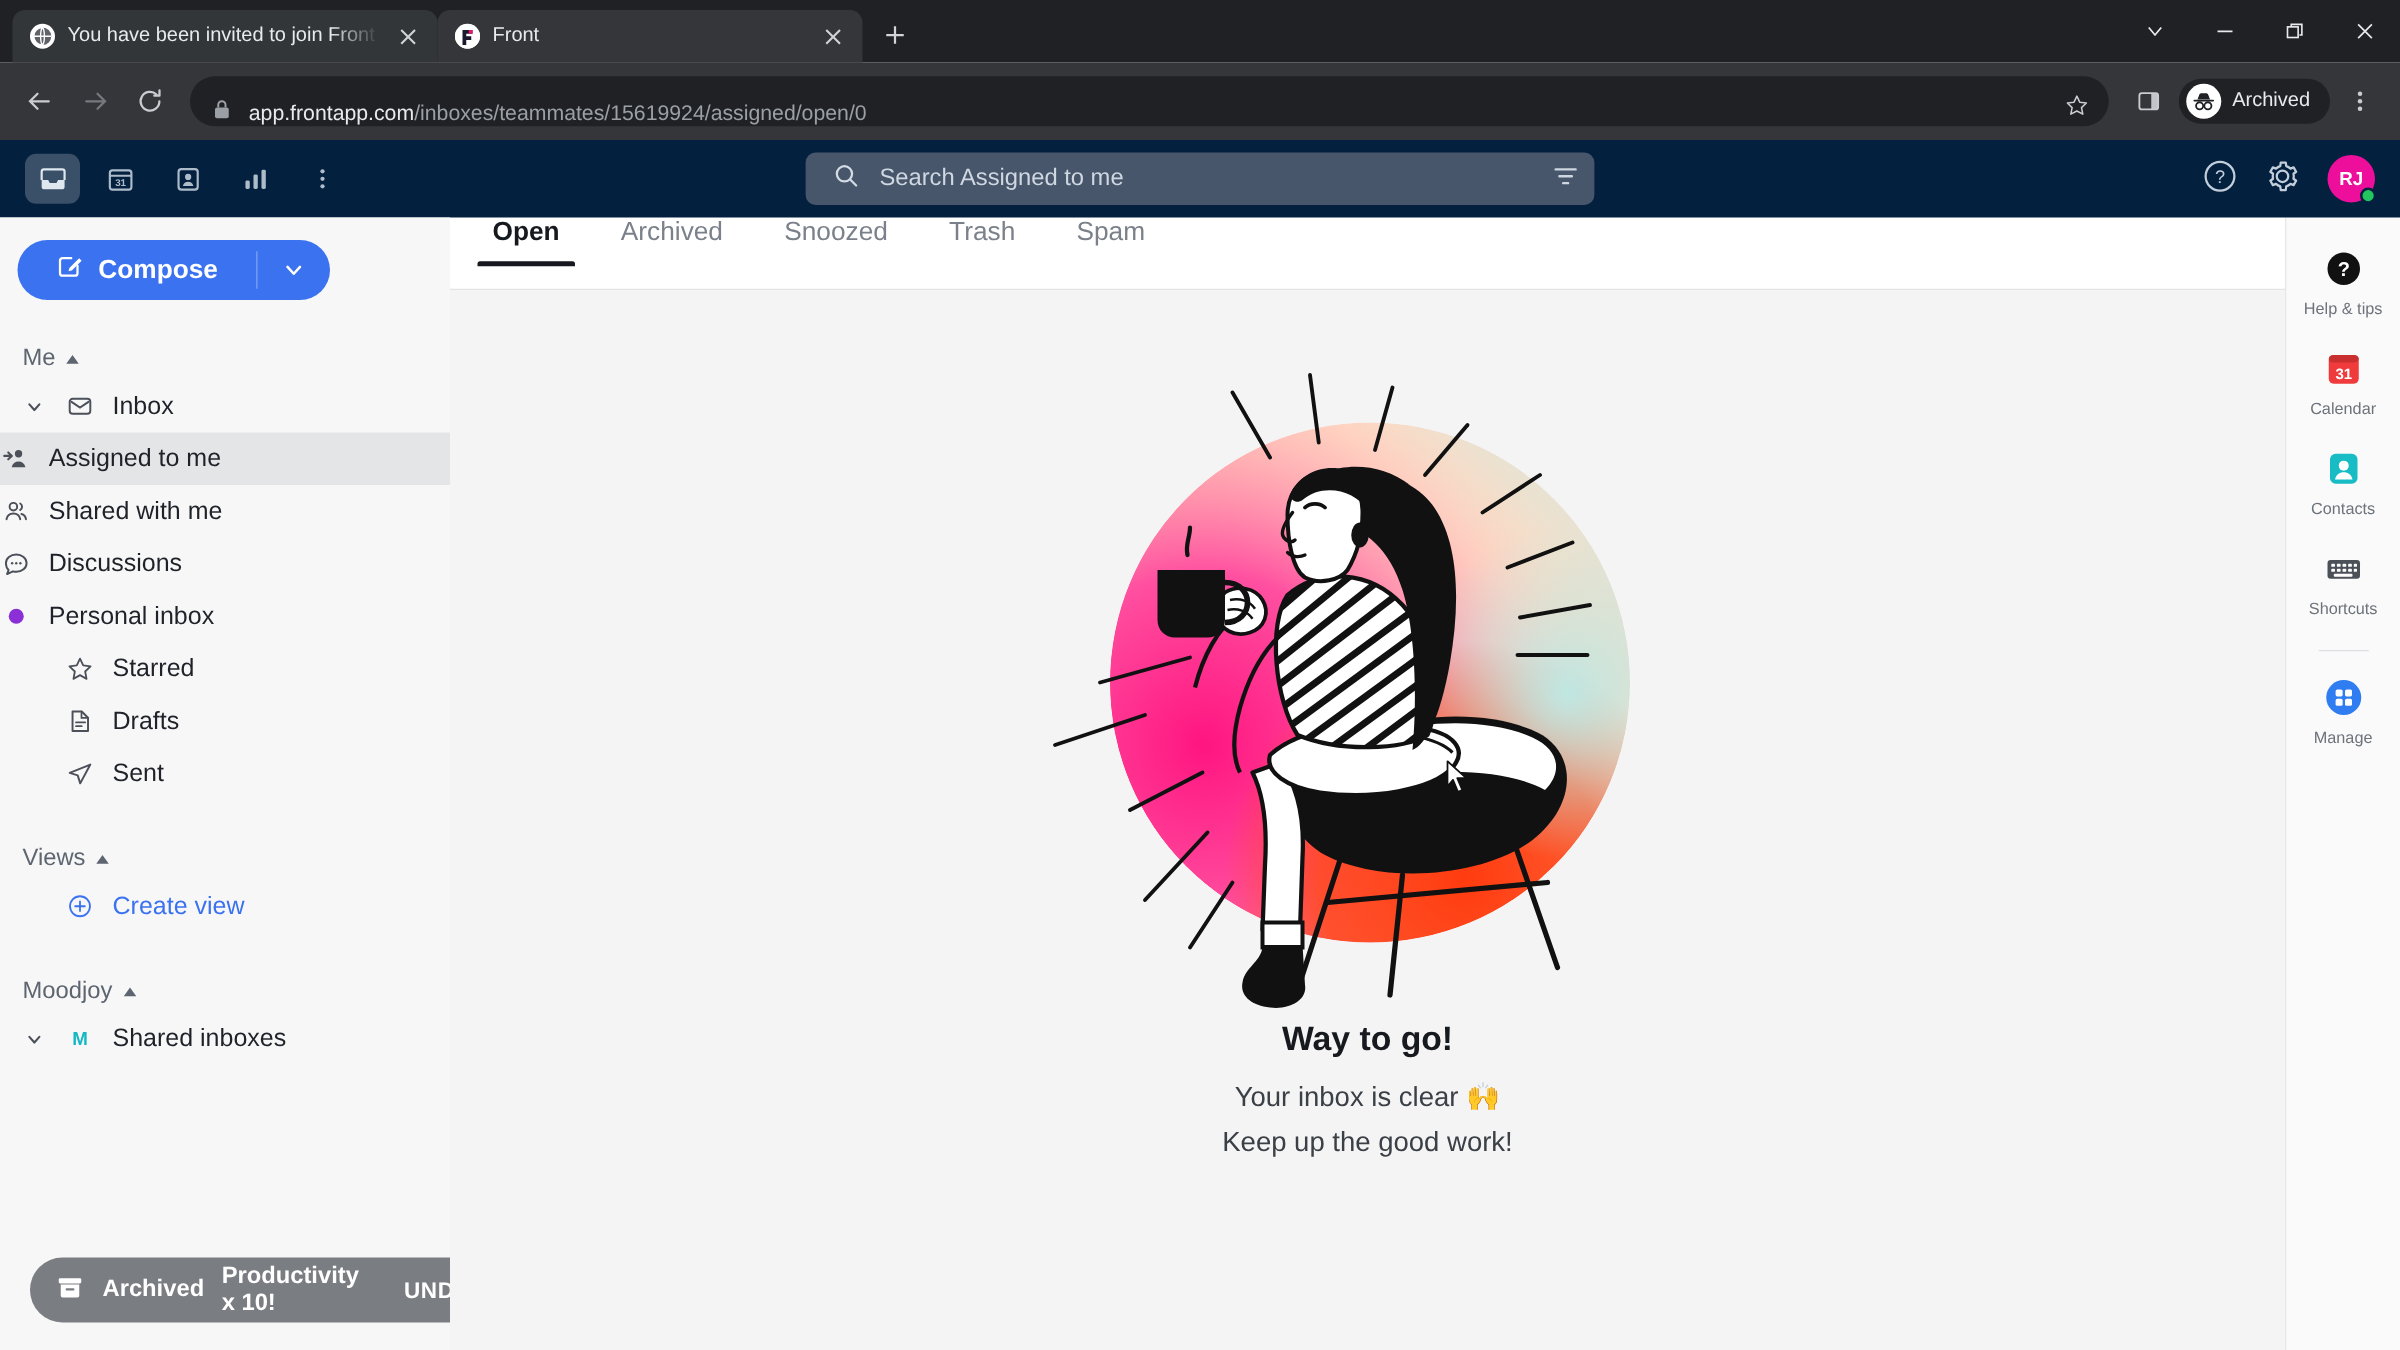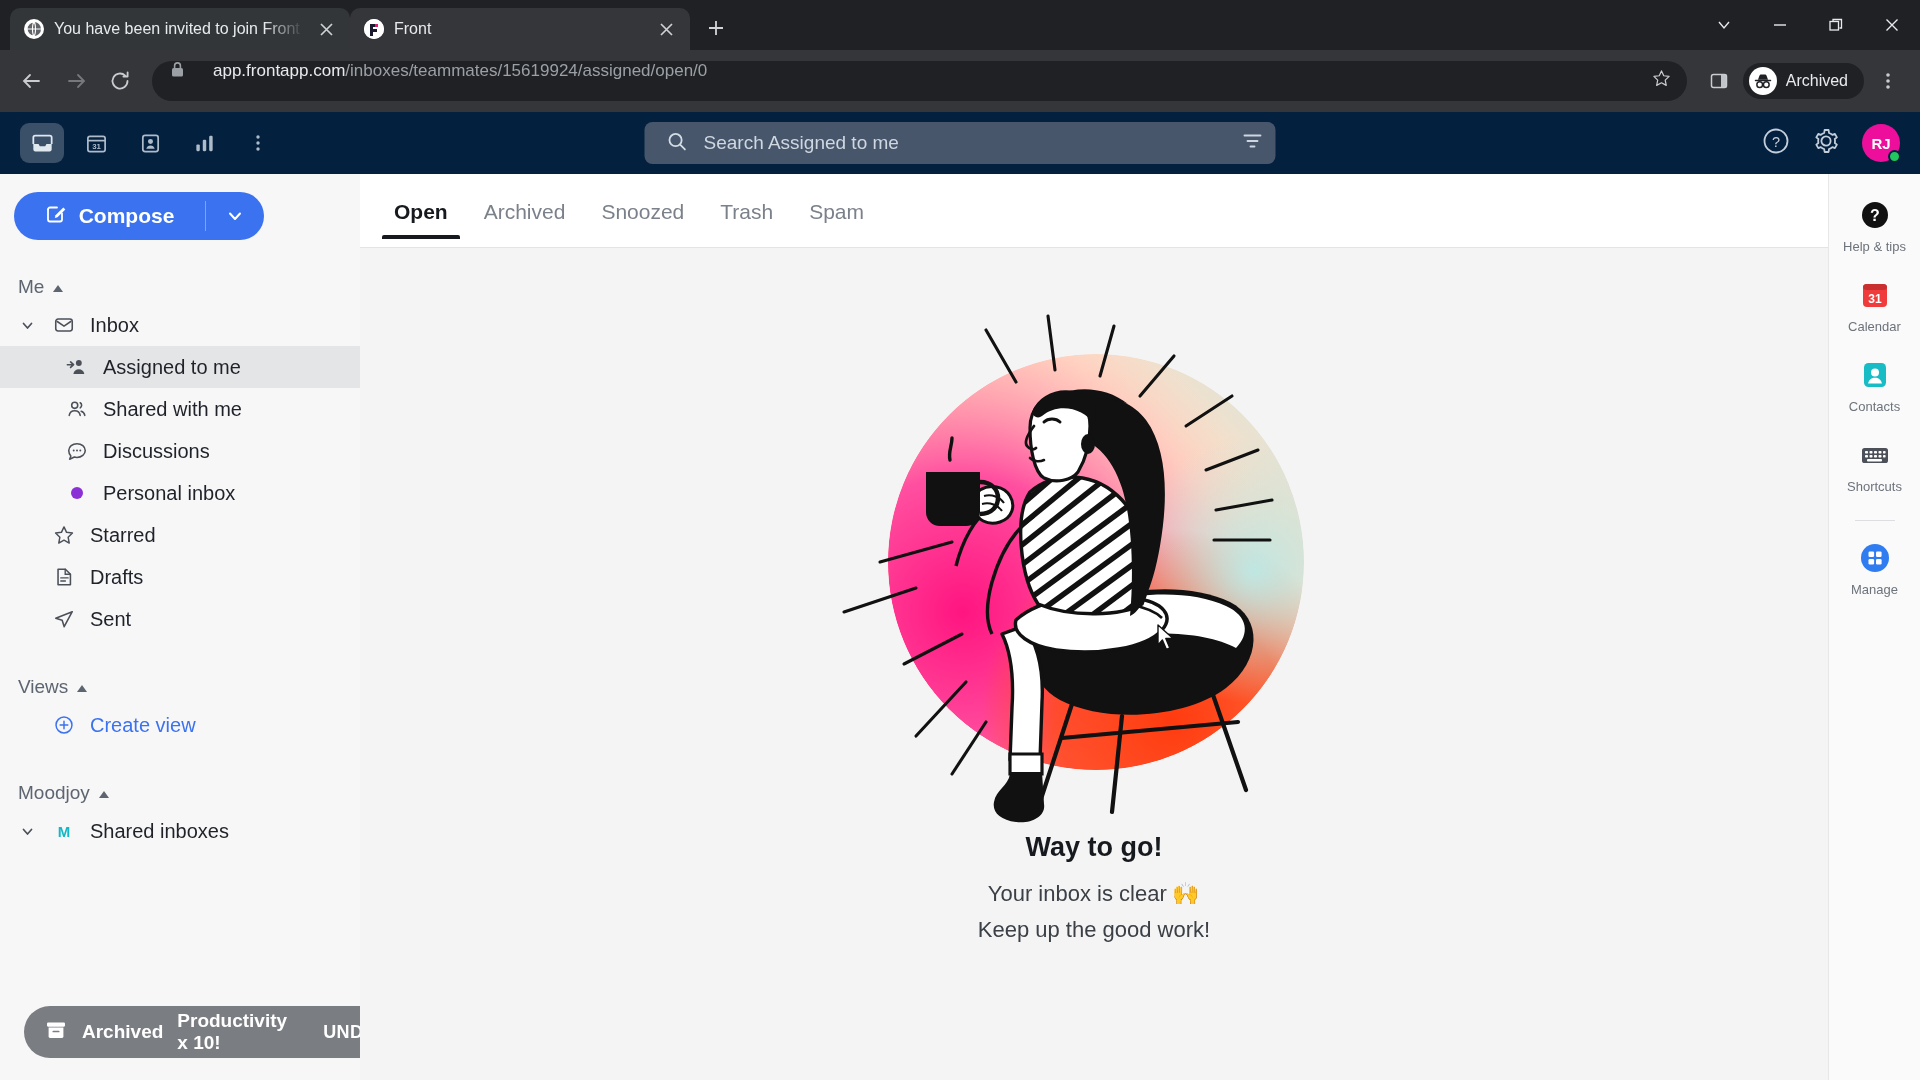--- a/index.html
+++ b/index.html
@@ -63,22 +63,22 @@
     flex: none;
   }
   .navbtn {
     width: 40px; height: 40px; border-radius: 50%;
     display: flex; align-items: center; justify-content: center;
     color: #c9ccd0; flex: none;
   }
   .navbtn.dim { color: #75797d; }
   .urlbox {
     flex: 1; height: 40px; background: #202124;
-    border-radius: 20px; display: flex; align-items: flex-start;
-    padding: 0 8px 0 18px; gap: 28px; margin: 0 8px;
+    border-radius: 20px; display: flex; align-items: flex-end;
+    padding: 0 8px 0 18px; gap: 14px; margin: 0 8px;
   }
   .url-text { flex: 1; font-size: 17px; color: #9aa0a6; white-space: nowrap; }
   .url-text b { color: #e8eaed; font-weight: normal; }
   .star-btn { width: 34px; height: 34px; display: flex; align-items: center; justify-content: center; color: #c9ccd0; }
   .omni-right { display: flex; align-items: center; gap: 4px; }
   .incognito-pill {
     height: 36px; background: #202124; border-radius: 18px;
     display: flex; align-items: center; gap: 9px;
     padding: 0 16px 0 6px; color: #e8eaed; font-size: 16px;
   }
@@ -152,21 +152,21 @@
     display: flex; align-items: center; gap: 8px;
     padding: 0 0 0 18px; height: 34px;
     font-size: 19px; color: #5d6570;
   }
   .nav-item {
     display: flex; align-items: center; height: 42px;
     gap: 13px; font-size: 20px; color: #1f2329;
     padding-right: 14px;
   }
   .nav-item.indent1 { padding-left: 16px; text-align: center; }
-  .nav-item.indent2 { padding-left: 64px; }
+  .nav-item.indent2 { }
   .nav-item.sel { background: #e4e5e7; }
   .nav-item .ic { width: 26px; display: flex; align-items: center; justify-content: center; color: #4b5059; flex:none; }
   .nav-item .chev { width: 22px; display: flex; align-items:center; justify-content:center; color:#5d6570; flex:none; }
   .purple-dot { width: 12px; height: 12px; border-radius: 50%; background: #8b2fd6; }
   .create-view { color: #3b72f0; font-size: 20px; }
   .create-view .ic { color: #3b72f0; }
   .team-badge {
     width: 24px; height: 24px; border-radius: 4px;
     display: flex; align-items: center; justify-content: center;
     color: #14b8c4; font-size: 15px; font-weight: bold;
@@ -180,21 +180,21 @@
     padding: 0 26px 0 20px; color: #fff;
   }
   .toast-t1 { font-size: 19px; font-weight: bold; }
   .toast-t2 { font-size: 19px; font-weight: bold; }
   .toast-undo { font-size: 18px; font-weight: bold; letter-spacing: .5px; margin-left: 22px; }
 
   
   .main { flex: 1; display: flex; flex-direction: column; background: #fff; min-width: 0; }
   .tabs {
     height: 58px; border-bottom: 1px solid #e3e4e6; flex: none;
-    display: flex; align-items: center; padding-left: 22px; gap: 12px; margin-top: 16px;
+    display: flex; align-items: flex-start; padding-left: 22px; gap: 25px;
   }
   .tabitem {
     padding: 0 12px 14px 12px; font-size: 21px; color: #7b818a;
     position: relative;
   }
   .tabitem.active { color: #16191d; font-weight: bold; }
   .tabitem.active::after {
     content: ''; position: absolute; left: 0; right: 0; bottom: -1px;
     height: 4px; background: #16191d; border-radius: 2px 2px 0 0;
   }

